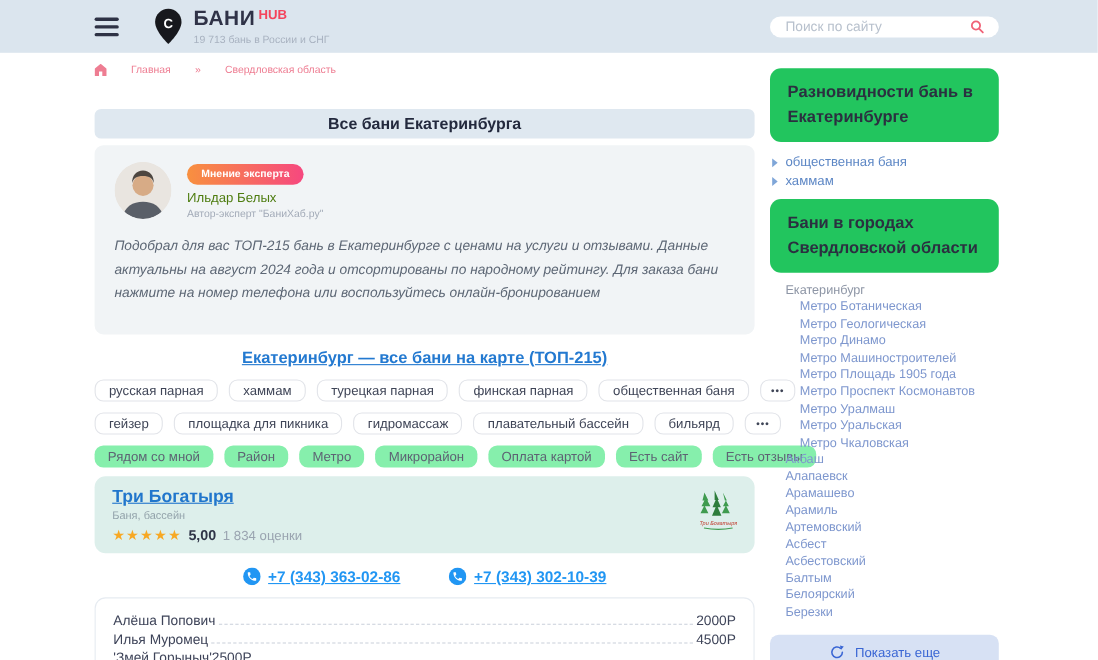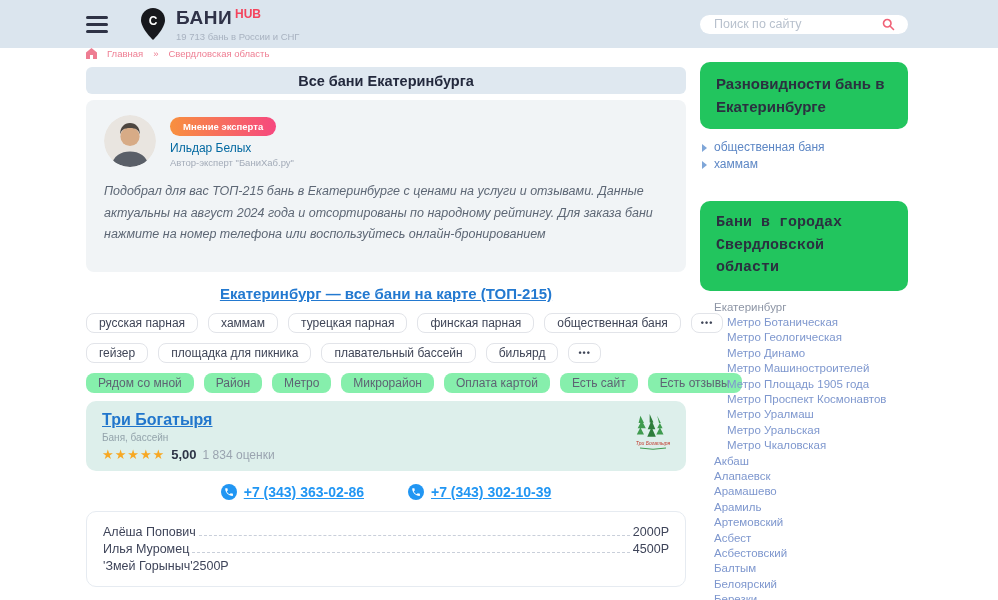--- a/index.html
+++ b/index.html
@@ -30,37 +30,37 @@
     font-family: inherit; background: transparent; }
   .search input::placeholder { color: #b8c1cd; }
   .search-ico { flex-shrink: 0; cursor: pointer; display: flex; }
 
   
   .content { display: flex; padding-left: 86px; }
   .main-col { width: 600px; flex-shrink: 0; }
   .sidebar  { width: 208px; margin-left: 14px; padding-top: 14px; }
 
   
-  .breadcrumb { margin-top: 0; font-size: 9.5px; color: #ee7d92; display: flex; align-items: center; gap: 10px; }
+  .breadcrumb { margin-top: 10px; font-size: 9.5px; color: #ee7d92; display: flex; align-items: center; gap: 22px; }
   .breadcrumb .crumb { cursor: pointer; }
   .home-icon { display: flex; }
 
   
-  .title-bar { margin-top: 8px; background: #dfe8f0; border-radius: 6px; height: 27px;
+  .title-bar { margin-top: 30px; background: #dfe8f0; border-radius: 6px; height: 27px;
     display: flex; align-items: center; justify-content: center;
     font-size: 14.5px; font-weight: bold; color: #23293d; }
 
   
   .expert-card { margin-top: 6px; background: #f1f4f6; border-radius: 8px; padding: 15px 18px 14px; }
   .expert-top { display: flex; }
   .avatar { width: 52px; height: 52px; border-radius: 50%; overflow: hidden; flex-shrink: 0; }
   .expert-info { margin-left: 14px; padding-top: 1px; }
   .badge { display: inline-block; background: linear-gradient(90deg,#f8903f,#f6487f);
     color: #fff; font-size: 9.5px; font-weight: bold; padding: 4px 13px; border-radius: 11px; }
-  .expert-name { margin-top: 5px; font-size: 12px; color: #0369a1; cursor: pointer; }
+  .expert-name { margin-top: 5px; font-size: 12px; color: #4d7c0f; cursor: pointer; }
   .expert-role { margin-top: 2px; font-size: 9.5px; color: #a3abb8; }
   .expert-desc { margin-top: 13px; font-size: 12.5px; line-height: 1.72; font-style: italic; color: #5d6775; }
 
   
   .map-link-wrap { margin-top: 13px; text-align: center; }
   .map-link { font-size: 15px; font-weight: bold; color: #2379d0; text-decoration: underline; cursor: pointer; }
 
   
   .chip-row { margin-top: 10px; display: flex; gap: 10px; }
   .chip { height: 20px; display: flex; align-items: center; padding: 0 12px; background: #fff;
@@ -89,21 +89,21 @@
   .leader { flex: 1; border-bottom: 1px dashed #c9cfda; margin: 0 3px 3px; }
 
   
   .side-head { background: #22c55e; border-radius: 10px; padding: 11px 16px;
     font-size: 15px; font-weight: bold; line-height: 1.5; color: #2b3040; }
   .types-links { margin-top: 10px; padding-left: 2px; }
   .type-link { display: flex; align-items: center; gap: 7px; font-size: 12px; color: #5d87c5;
     line-height: 17px; cursor: pointer; }
   .tri { width: 0; height: 0; border-left: 5px solid #7fa6d8;
     border-top: 4px solid transparent; border-bottom: 4px solid transparent; flex-shrink: 0; }
-  .cities-head { margin-top: 28px; font-family: Liberation Mono, monospace; }
+  .cities-head { margin-top: 8px; }
   .city-list { margin-top: 9px; padding-left: 14px; font-size: 11.5px; line-height: 15.4px; }
   .group-label { color: #8d95a5; }
   .side-link { display: block; color: #7e97ce; cursor: pointer; }
   .side-link.metro { padding-left: 13px; }
   .show-more { margin-top: 12px; height: 31px; background: #d7e1f4; border-radius: 8px;
     display: flex; align-items: center; justify-content: center; gap: 8px; cursor: pointer; }
   .show-more-label { font-size: 12px; color: #3a66d4; }
   .refresh-ico { display: flex; }
 </style>
 </head>
@@ -192,20 +192,21 @@
       <span class="chip">хаммам</span>
       <span class="chip">турецкая парная</span>
       <span class="chip">финская парная</span>
       <span class="chip">общественная баня</span>
       <span class="chip more">•••</span>
     </div>
 
     <div class="chip-row">
       <span class="chip">гейзер</span>
       <span class="chip">площадка для пикника</span>
+      <span class="chip">гидромассаж</span>
       <span class="chip">плавательный бассейн</span>
       <span class="chip">бильярд</span>
       <span class="chip more">•••</span>
     </div>
 
     <div class="chip-row">
       <span class="chip gray">Рядом со мной</span>
       <span class="chip gray">Район</span>
       <span class="chip gray">Метро</span>
       <span class="chip gray">Микрорайон</span>

